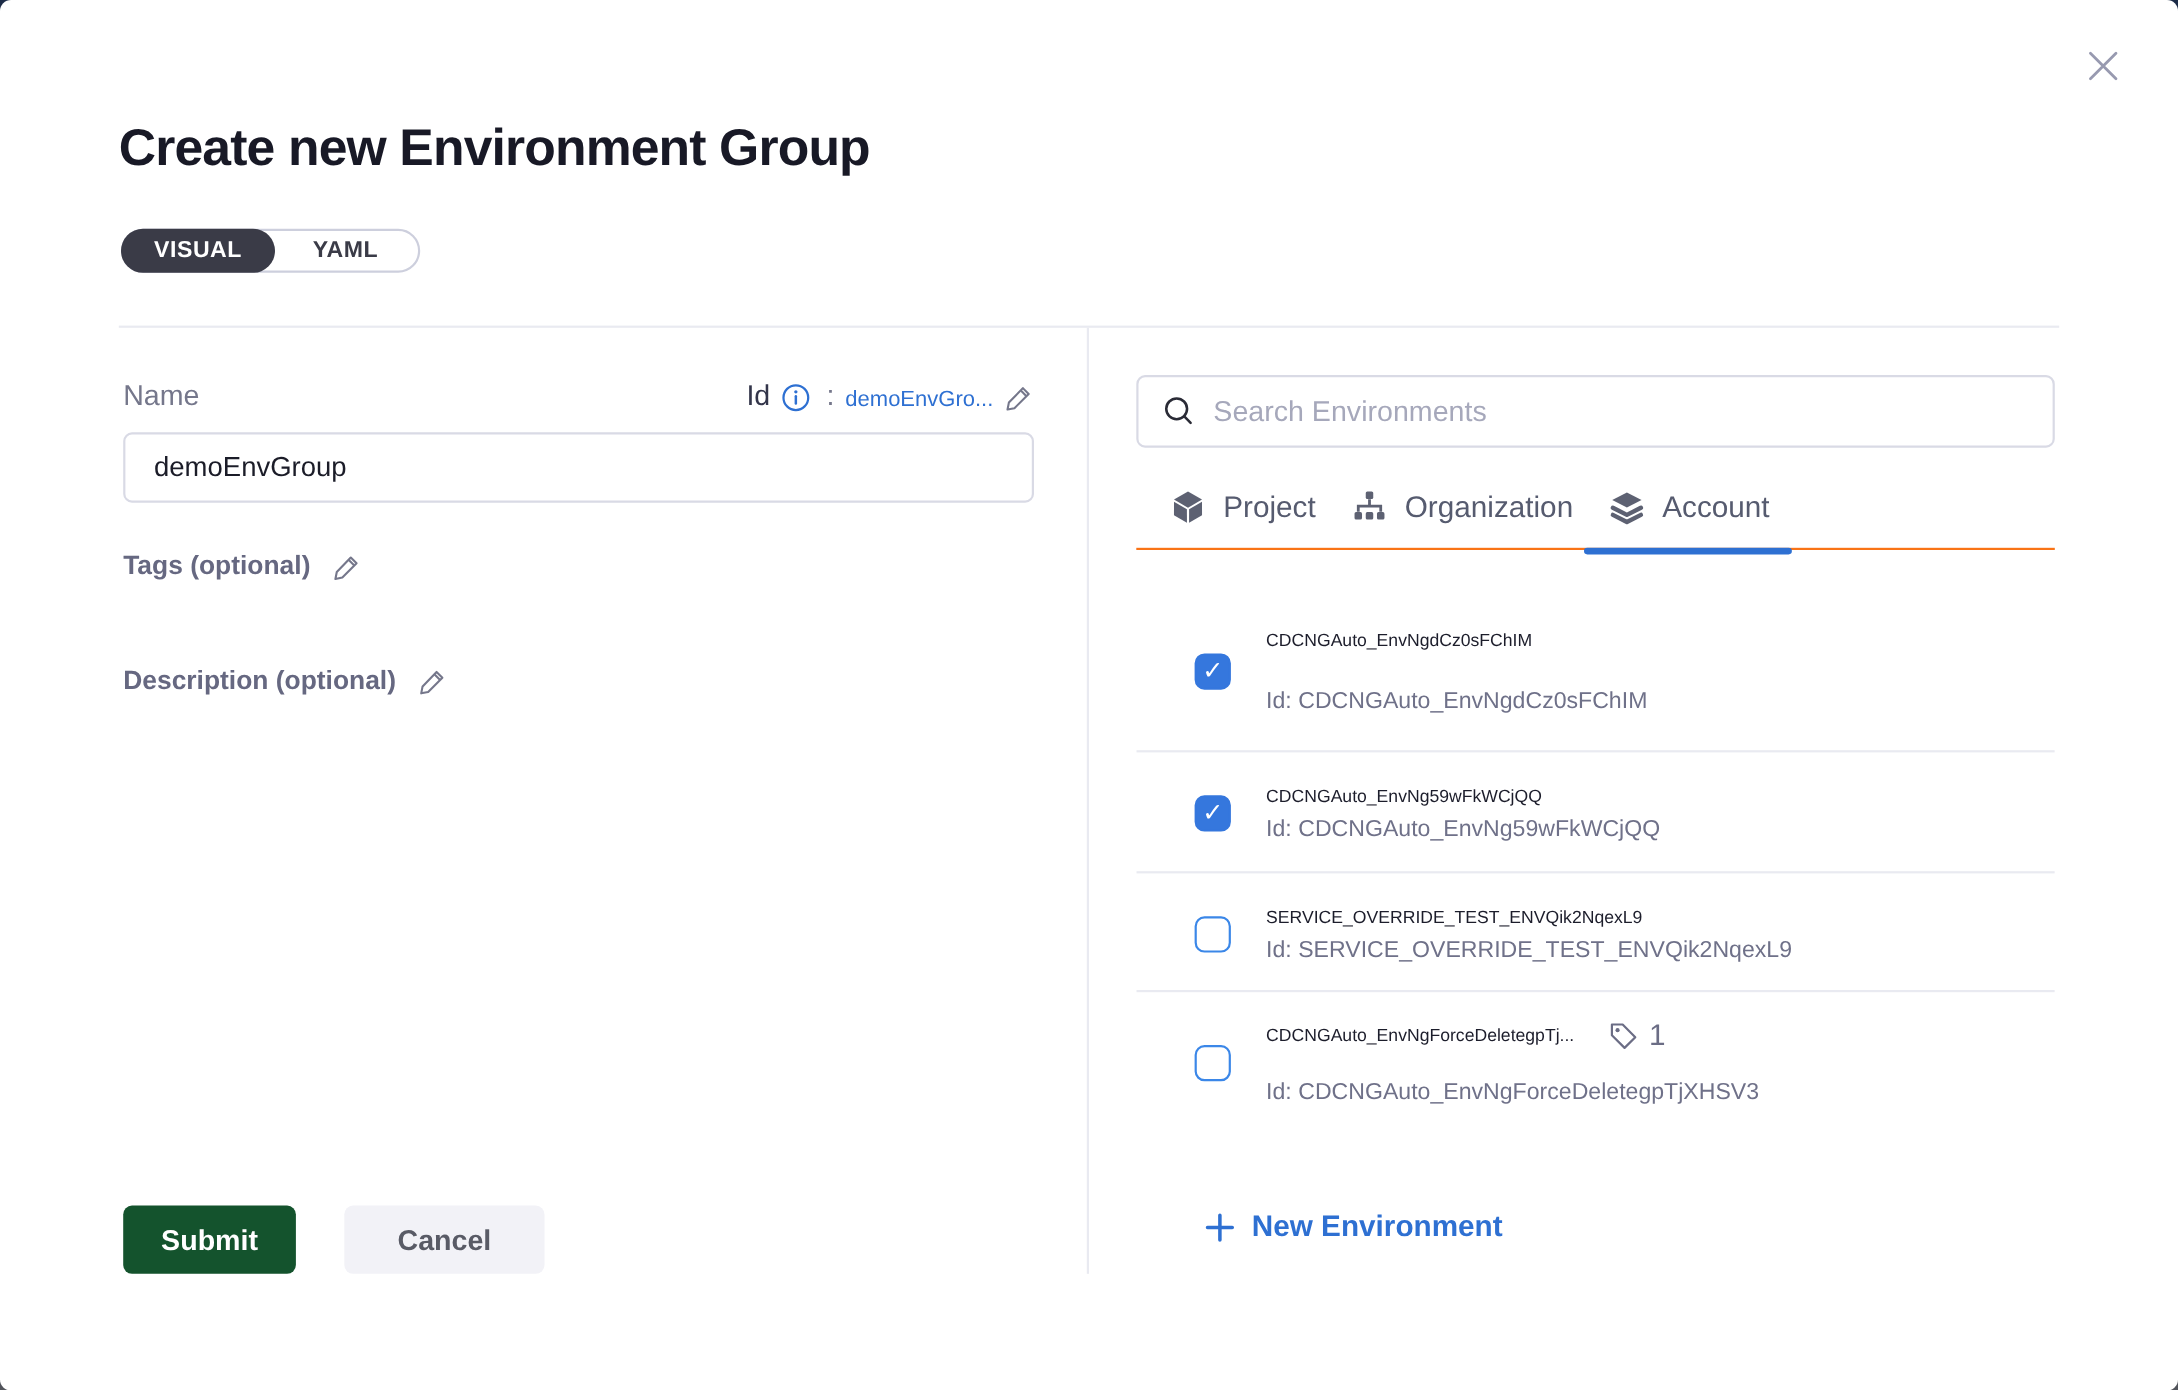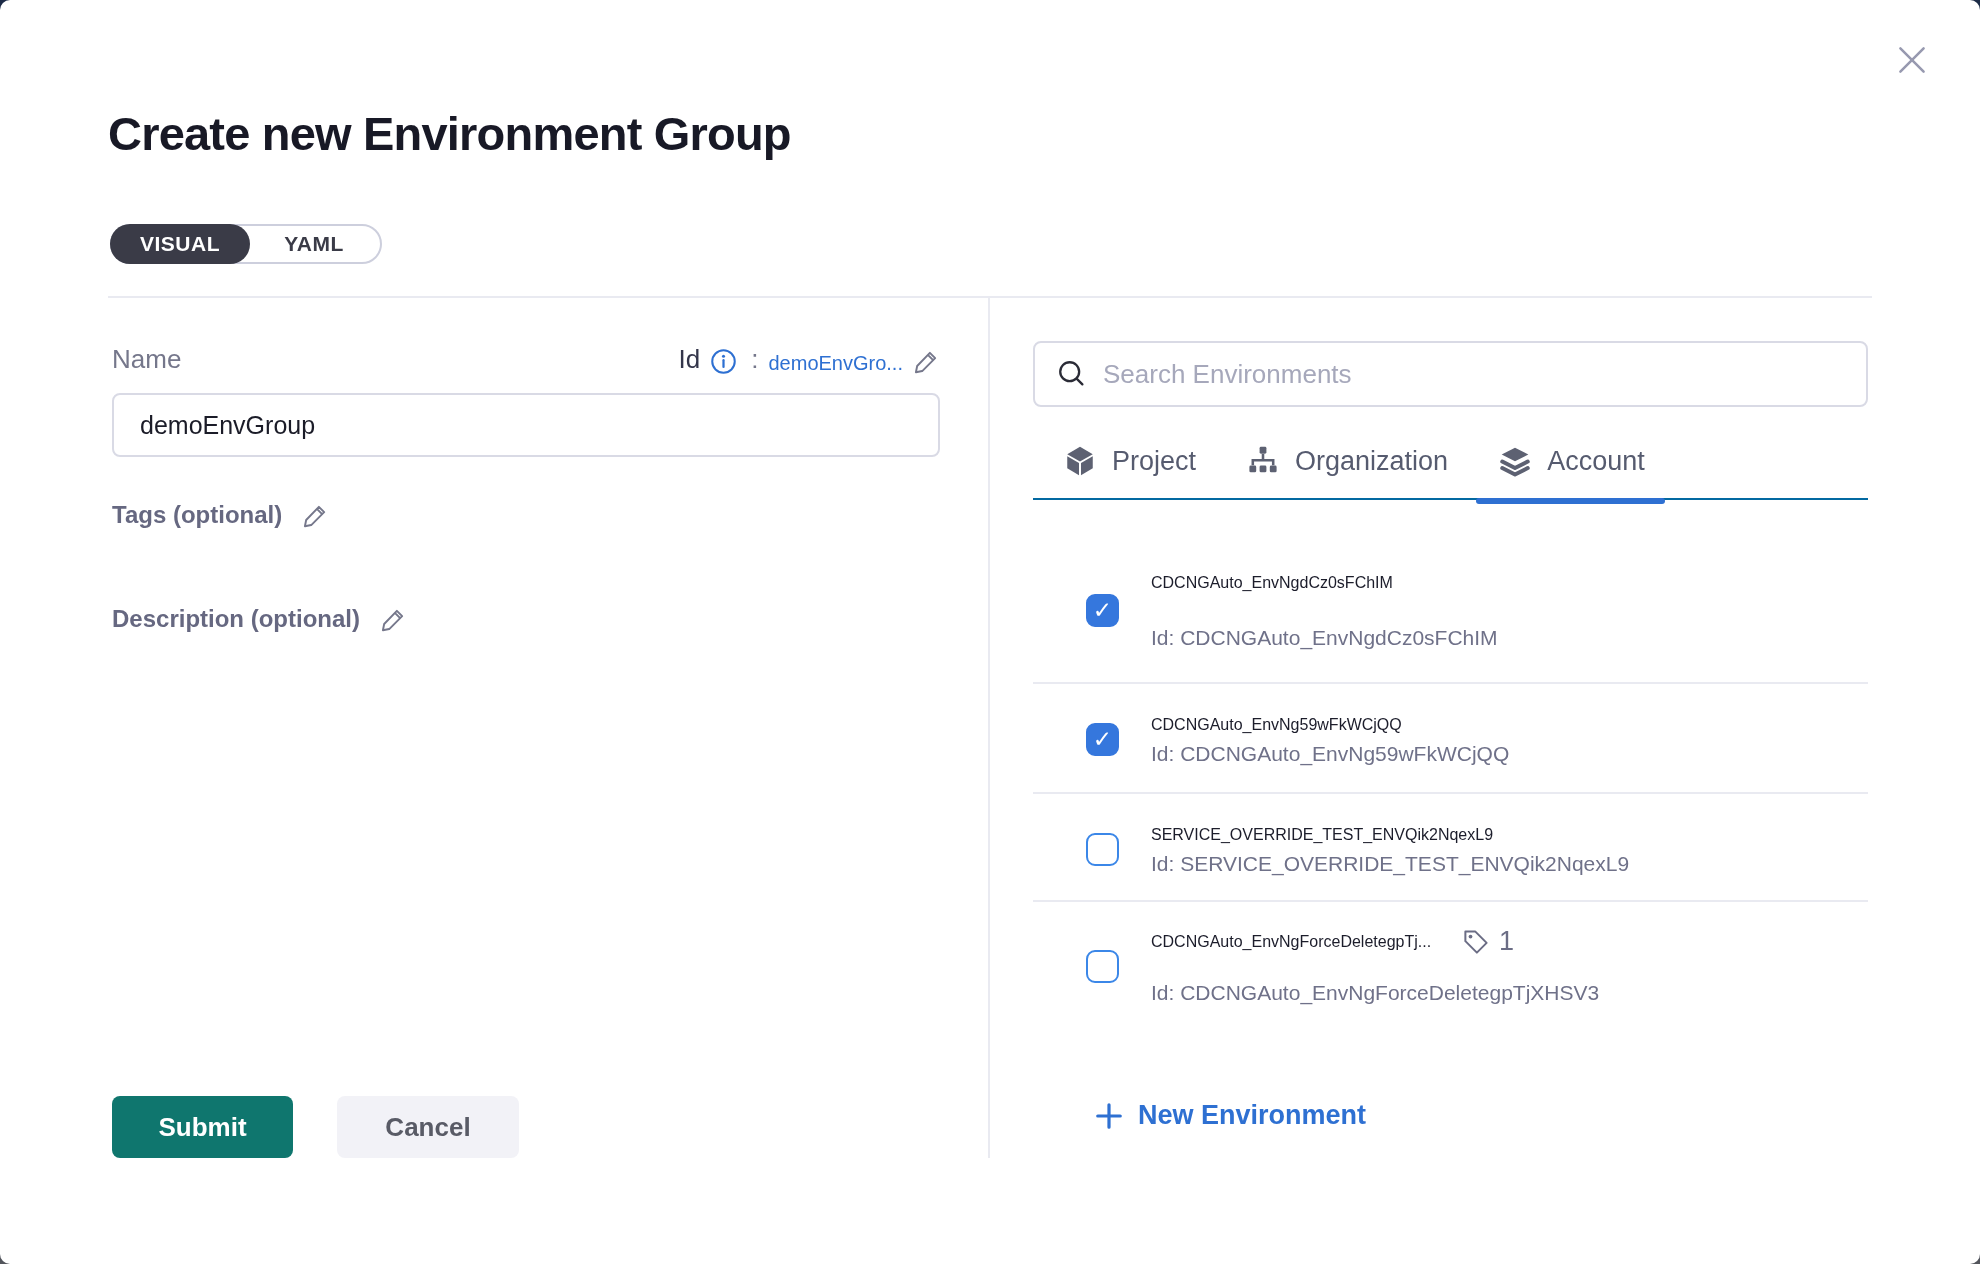--- a/index.html
+++ b/index.html
@@ -11,21 +11,21 @@
   }
   .dialog {
     position:absolute; inset:0;
     background:#ffffff; border-radius:10px; overflow:hidden;
   }
   
   .close-btn { position:absolute; top:38px; right:46px; width:44px; height:44px;
     display:flex; align-items:center; justify-content:center; cursor:pointer; background:none; border:none; }
   .dialog-title { position:absolute; left:108px; top:106px; font-size:47px; font-weight:700;
     color:#181926; letter-spacing:-0.8px; }
-  .mode-toggle { position:absolute; left:110px; top:224px; height:40px;
+  .mode-toggle { position:absolute; left:110px; top:208px; height:40px;
     display:inline-flex; align-items:stretch; border:2px solid #cdcfdd; border-radius:22px; background:#fff; }
   .mode-seg { min-width:132px; display:flex; align-items:center; justify-content:center;
     font-size:21px; font-weight:700; color:#3a3b47; letter-spacing:0.5px; border-radius:20px; cursor:pointer; padding:0 26px; }
   .mode-seg.selected { background:#3a3b47; color:#ffffff; margin:-2px; padding:0 30px; }
   .divider-h { position:absolute; left:108px; right:108px; top:296px; height:2px; background:#e9eaf1; }
 
   
   .body { position:absolute; left:108px; right:108px; top:298px; bottom:106px; display:flex; }
   .left-col { width:880px; display:flex; flex-direction:column; padding:46px 48px 0 4px; }
   .divider-v { width:2px; background:#e9eaf1; }
@@ -40,31 +40,31 @@
   .id-value { font-size:20px; color:#2e70d2; }
   .icon-btn { background:none; border:none; display:flex; align-items:center; cursor:pointer; }
   .name-input { margin-top:18px; height:64px; width:100%; border:2px solid #d9dae5; border-radius:8px;
     font-size:25px; color:#1b1c28; padding:0 26px; font-family:inherit; outline:none; }
   .opt-row { display:flex; align-items:center; gap:20px; }
   .opt-row.desc { margin-top:76px; }
   .opt-row.tags { margin-top:44px; }
   .opt-label { font-size:24px; font-weight:700; color:#666881; }
   .actions { margin-top:auto; display:flex; align-items:flex-end; padding-bottom:0; }
   .btn { height:62px; border:none; border-radius:8px; font-size:26px; font-weight:700; cursor:pointer; font-family:inherit; }
-  .btn-submit { width:181px; background:#0f766e; color:#ffffff; }
+  .btn-submit { width:157px; background:#14532d; color:#ffffff; }
   .btn-cancel { width:182px; margin-left:44px; background:#f2f2f7; color:#595b66; }
 
   
   .search-box { margin-top:43px; height:66px; border:2px solid #d9dae5; border-radius:8px;
     display:flex; align-items:center; padding:0 22px; gap:16px; background:#fff; }
   .search-input { border:none; outline:none; flex:1; font-size:26px; color:#737373; font-family:inherit; }
   .search-input::placeholder { color:#a6a8bb; }
 
-  .tabs { margin-top:37px; display:flex; gap:50px; padding:0 0 20px 30px;
-    border-bottom:2px solid #0369a1; position:relative; }
+  .tabs { margin-top:37px; display:flex; gap:32px; padding:0 0 20px 30px;
+    border-bottom:2px solid #f97316; position:relative; }
   .tab { display:flex; align-items:center; gap:15px; font-size:27px; color:#565b6f; cursor:pointer; position:relative; }
   .tab .active-bar { display:none; }
   .tab.active .active-bar { display:block; position:absolute; left:-22px; right:-20px; bottom:-26px;
     height:6px; border-radius:4px; background:#2e70d2; }
 
   .env-list { height:540px; overflow:hidden; }
   .env-row { display:flex; align-items:center; gap:32px; border-bottom:2px solid #e9eaf1; padding:26px 0 24px 53px; cursor:pointer; }
   .env-row.first { padding-top:68px; padding-bottom:30px; }
   .env-row.second { padding-bottom:24px; }
   .env-row.third { padding-bottom:22px; }

